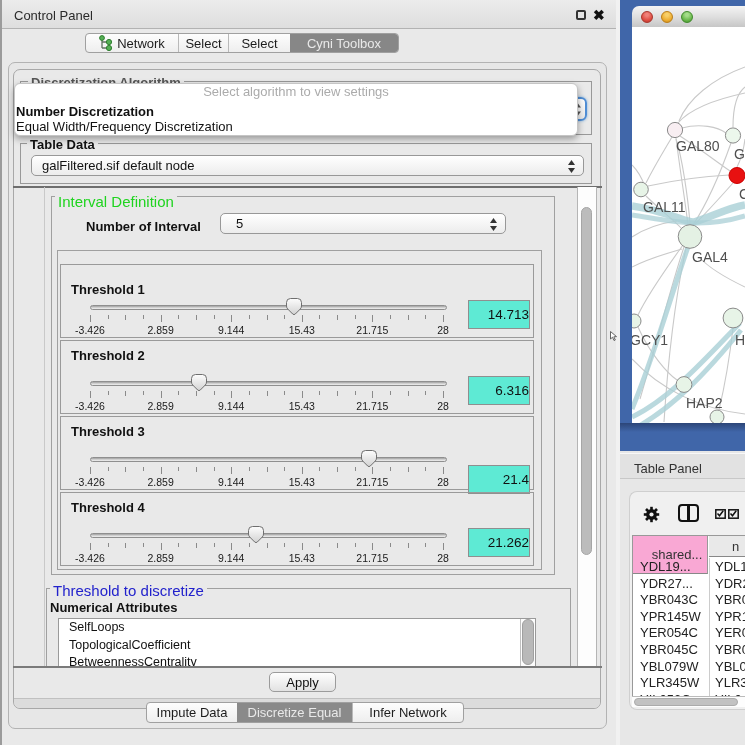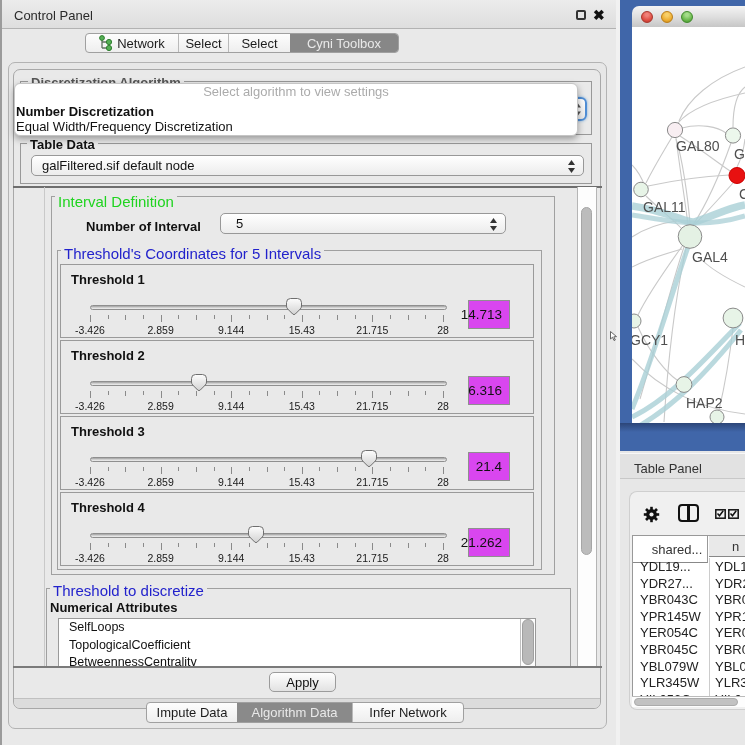--- a/index.html
+++ b/index.html
@@ -1,21 +1,21 @@
 <!DOCTYPE html>
 <html><head><meta charset="utf-8">
 <style>
 *{margin:0;padding:0;box-sizing:border-box}
 html,body{width:745px;height:745px;overflow:hidden;font-family:"Liberation Sans",sans-serif}
 body{position:relative;background:#ededed}
 .a{position:absolute}
 .combo{background:linear-gradient(#ffffff,#ececec);border:1px solid #989898;border-radius:5px;font-size:13px;color:#111;display:flex;align-items:center;position:absolute}
 .carr{position:absolute;right:7px;top:3px}
 .gl{position:absolute;font-size:15px;padding:0 3px;background:#e9e9e9}
-.vb{position:absolute;width:42px;height:29px;background:#d946ef;border:1px solid #8f8f8f;font-size:13.5px;color:#111;display:flex;align-items:center;justify-content:flex-end;padding-right:7px}
+.vb{position:absolute;width:62px;height:29px;background:#5eead4;border:1px solid #8f8f8f;font-size:13.5px;color:#111;display:flex;align-items:center;justify-content:flex-end;}
 .tick{position:absolute;width:1px;background:#8a8a8a}
 .tlab{position:absolute;font-size:10.5px;color:#1a1a1a;transform:translateX(-50%);white-space:nowrap}
 .thlab{position:absolute;font-size:13px;font-weight:bold;color:#111}
 .track{position:absolute;height:5px;background:linear-gradient(#9f9f9f,#d9d9d9 60%,#efefef);border:1px solid #8f8f8f;border-radius:3px}
 
 </style></head>
 <body>
 
 <div class="a" id="lwin" style="left:0;top:0;width:616px;height:745px;background:#e9e9e9"></div>
 <div class="a" id="ltitle" style="left:0;top:0;width:616px;height:29px;background:linear-gradient(#ececec,#dedede);border-bottom:1px solid #b2b2b2"></div>
@@ -71,23 +71,22 @@
     <div class="gl" style="left:41px;top:5.5px;color:#1fd41f">Interval Definition</div>
     <div class="thlab" style="left:72px;top:31.5px">Number of Interval</div>
     <div class="combo" style="left:206px;top:26px;width:286px;height:21px">
       <span style="padding-left:15px">5</span>
       <svg class="carr" width="9" height="15" viewBox="0 0 9 15">
         <path d="M4.5 1 L8 6 L1 6 Z" fill="#333"></path>
         <path d="M4.5 14 L8 9 L1 9 Z" fill="#333"></path>
       </svg>
     </div>
     <div class="a" style="left:43px;top:63px;width:485px;height:320px;border:1px solid #a0a0a0"></div>
-    <div class="gl" style="left:47px;top:58px;color:#2222cc">Threshold's Coordinates for 5 Intervals</div>
     <div class="a" style="left:46px;top:77px;width:474px;height:74px;border:1px solid #9a9a9a"></div>
-    <div class="thlab" style="left:57px;top:85px">Threshold 1</div>
+    <div class="thlab" style="left:57px;top:95px">Threshold 1</div>
     <div class="track" style="left:76px;top:118px;width:357px"></div>
     <div class="tick" style="left:76.0px;top:128px;height:7px"></div>
     <div class="tick" style="left:93.7px;top:128px;height:4px"></div>
     <div class="tick" style="left:111.3px;top:128px;height:5px"></div>
     <div class="tick" style="left:128.9px;top:128px;height:4px"></div>
     <div class="tick" style="left:146.6px;top:128px;height:7px"></div>
     <div class="tick" style="left:164.2px;top:128px;height:4px"></div>
     <div class="tick" style="left:181.9px;top:128px;height:5px"></div>
     <div class="tick" style="left:199.5px;top:128px;height:4px"></div>
     <div class="tick" style="left:217.2px;top:128px;height:7px"></div>
@@ -197,21 +196,21 @@
       <svg width="18" height="19" viewBox="0 0 18 19" style="position:absolute">
         <defs>
           <linearGradient id="tg" x1="0" y1="0" x2="0" y2="1">
             <stop offset="0" stop-color="#fdfdfd"></stop>
             <stop offset="1" stop-color="#d2d2d2"></stop>
           </linearGradient>
         </defs>
         <path d="M1.5 5.5 Q1.5 1.5 5.5 1.5 L12.5 1.5 Q16.5 1.5 16.5 5.5 L16.5 9 Q16.5 10.8 15.3 12 L10.3 17 Q9 18.3 7.7 17 L2.7 12 Q1.5 10.8 1.5 9 Z" fill="url(#tg)" stroke="#6e6e6e" stroke-width="1"></path>
       </svg>
     </div>
-    <div class="vb" style="left:454px;top:265px">21.4</div>
+    <div class="vb" style="left:454px;top:278px">21.4</div>
     <div class="a" style="left:46px;top:305px;width:474px;height:74px;border:1px solid #9a9a9a"></div>
     <div class="thlab" style="left:57px;top:313px">Threshold 4</div>
     <div class="track" style="left:76px;top:346px;width:357px"></div>
     <div class="tick" style="left:76.0px;top:356px;height:7px"></div>
     <div class="tick" style="left:93.7px;top:356px;height:4px"></div>
     <div class="tick" style="left:111.3px;top:356px;height:5px"></div>
     <div class="tick" style="left:128.9px;top:356px;height:4px"></div>
     <div class="tick" style="left:146.6px;top:356px;height:7px"></div>
     <div class="tick" style="left:164.2px;top:356px;height:4px"></div>
     <div class="tick" style="left:181.9px;top:356px;height:5px"></div>
@@ -255,21 +254,21 @@
     <div class="a" style="left:55px;top:450.5px;font-size:12.5px;color:#111">TopologicalCoefficient</div>
     <div class="a" style="left:55px;top:468px;font-size:12.5px;color:#111">BetweennessCentrality</div>
     <div class="a" style="left:506px;top:432px;width:15px;height:78px;background:#fdfdfd;border-left:1px solid #c0c0c0"></div>
     <div class="a" style="left:507.5px;top:432px;width:12px;height:46px;background:#b9b9b9;border:1px solid #a0a0a0;border-radius:6px"></div>
   </div>
 
 <div class="a" style="left:269px;top:672px;width:67px;height:20px;background:linear-gradient(#fefefe,#e2e2e2);border:1px solid #9b9b9b;border-radius:5px;font-size:13px;display:flex;align-items:center;justify-content:center;color:#111">Apply</div>
 
 <div id="bottabs" class="a" style="left:146px;top:702px;height:21px;display:flex;border:1px solid #a0a0a0;border-radius:4px;overflow:hidden;background:linear-gradient(#fdfdfd,#eee);font-size:13px;color:#1c1c1c">
  <div style="width:90px;display:flex;align-items:center;justify-content:center">Impute Data</div>
- <div style="width:115px;display:flex;align-items:center;justify-content:center;background:#8a8a8a;color:#e9e9e9">Algorithm Data</div>
+ <div style="width:115px;display:flex;align-items:center;justify-content:center;background:#8a8a8a;color:#e9e9e9">Discretize Equal</div>
  <div style="width:111px;display:flex;align-items:center;justify-content:center;border-left:1px solid #b9b9b9">Infer Network</div>
 </div>
 
 <div class="a" style="left:616px;top:0;width:4px;height:745px;background:#f1f1f1"></div>
 <div class="a" style="left:620px;top:0;width:125px;height:451px;background:#4066a9"></div>
 <div class="a" style="left:632px;top:6px;width:113px;height:22px;background:linear-gradient(#f4f4f4 0%,#ddd 55%,#c6c6c6 100%);border-bottom:1px solid #888;border-radius:7px 0 0 0"></div>
 <div class="a" style="left:641px;top:11px;width:12px;height:12px;border-radius:50%;background:radial-gradient(circle at 50% 28%,#f0827a 15%,#dd4a3f 65%,#a8352c 100%);border:1px solid #a8352c"></div>
 <div class="a" style="left:660.5px;top:11px;width:12px;height:12px;border-radius:50%;background:radial-gradient(circle at 50% 28%,#f8d06a 15%,#ecab2e 65%,#bb7e17 100%);border:1px solid #bb7e17"></div>
 <div class="a" style="left:680.5px;top:11px;width:12px;height:12px;border-radius:50%;background:radial-gradient(circle at 50% 28%,#a5dd8a 15%,#66b548 65%,#3f8a2b 100%);border:1px solid #3f8a2b"></div>
 <svg width="113" height="396" viewBox="0 0 113 396" style="position:absolute;left:632px;top:27px;background:#fff">
@@ -340,21 +339,21 @@
 <div class="a" style="left:687.2px;top:504px;width:2.6px;height:18px;background:#111"></div>
 <svg class="a" style="left:714.5px;top:508.5px" width="11" height="10" viewBox="0 0 11 10">
     <rect x="0.8" y="0.8" width="9.4" height="8.4" fill="none" stroke="#111" stroke-width="1.5"></rect>
     <path d="M2.5 4.5 L4.5 6.8 L8.2 1.8" fill="none" stroke="#111" stroke-width="1.5"></path>
   </svg>
 <svg class="a" style="left:728px;top:508.5px" width="11" height="10" viewBox="0 0 11 10">
     <rect x="0.8" y="0.8" width="9.4" height="8.4" fill="none" stroke="#111" stroke-width="1.5"></rect>
     <path d="M2.5 4.5 L4.5 6.8 L8.2 1.8" fill="none" stroke="#111" stroke-width="1.5"></path>
   </svg>
 <div class="a" style="left:632px;top:535px;width:113px;height:161px;background:#fff;border-left:1px solid #999;border-top:1px solid #999"></div>
-<div class="a" style="left:633px;top:536px;width:75px;height:27px;background:#ffffff;border-right:1px solid #999;border-bottom:1px solid #888;font-size:13px;color:#333;display:flex;align-items:center;justify-content:center;padding-left:14px">shared...</div>
+<div class="a" style="left:633px;top:536px;width:75px;height:38px;background:#f9a8d4;border-right:1px solid #999;border-bottom:1px solid #888;font-size:13px;color:#333;display:flex;align-items:center;justify-content:center;padding-left:14px">shared...</div>
 <div class="a" style="left:709px;top:536px;width:36px;height:21px;background:#e9e9e9;border-bottom:1px solid #888;font-size:13px;color:#333;padding-left:23px;display:flex;align-items:center">n</div>
 <div class="a" style="left:632px;top:558px;width:113px;height:138px;overflow:hidden">
     <div class="a" style="left:8px;top:1.0px;font-size:13px;color:#222">YDL19...</div>
     <div class="a" style="left:83px;top:1.0px;font-size:13px;color:#222">YDL1</div>
     <div class="a" style="left:8px;top:17.6px;font-size:13px;color:#222">YDR27...</div>
     <div class="a" style="left:83px;top:17.6px;font-size:13px;color:#222">YDR2</div>
     <div class="a" style="left:8px;top:34.2px;font-size:13px;color:#222">YBR043C</div>
     <div class="a" style="left:83px;top:34.2px;font-size:13px;color:#222">YBR0</div>
     <div class="a" style="left:8px;top:50.8px;font-size:13px;color:#222">YPR145W</div>
     <div class="a" style="left:83px;top:50.8px;font-size:13px;color:#222">YPR1</div>

